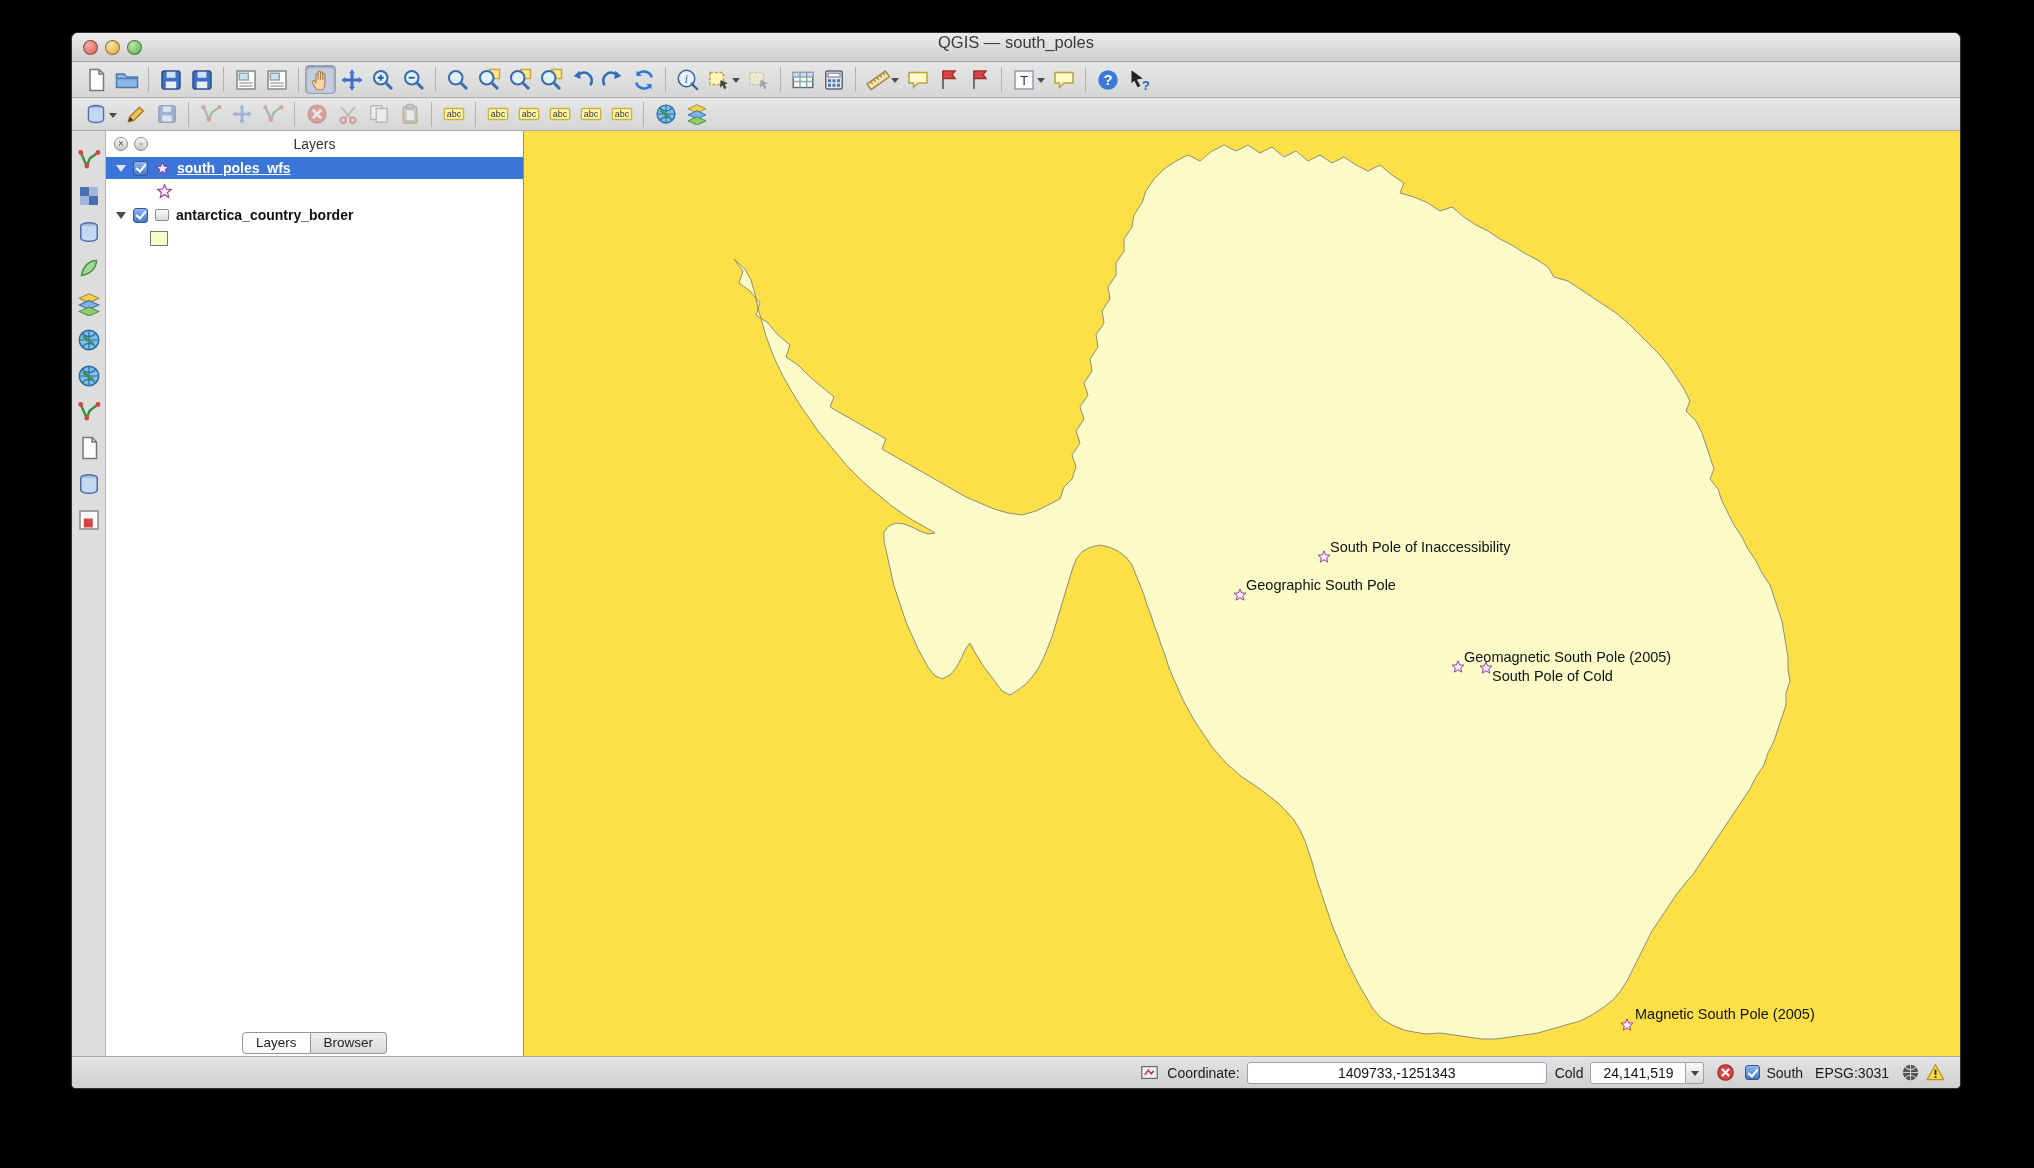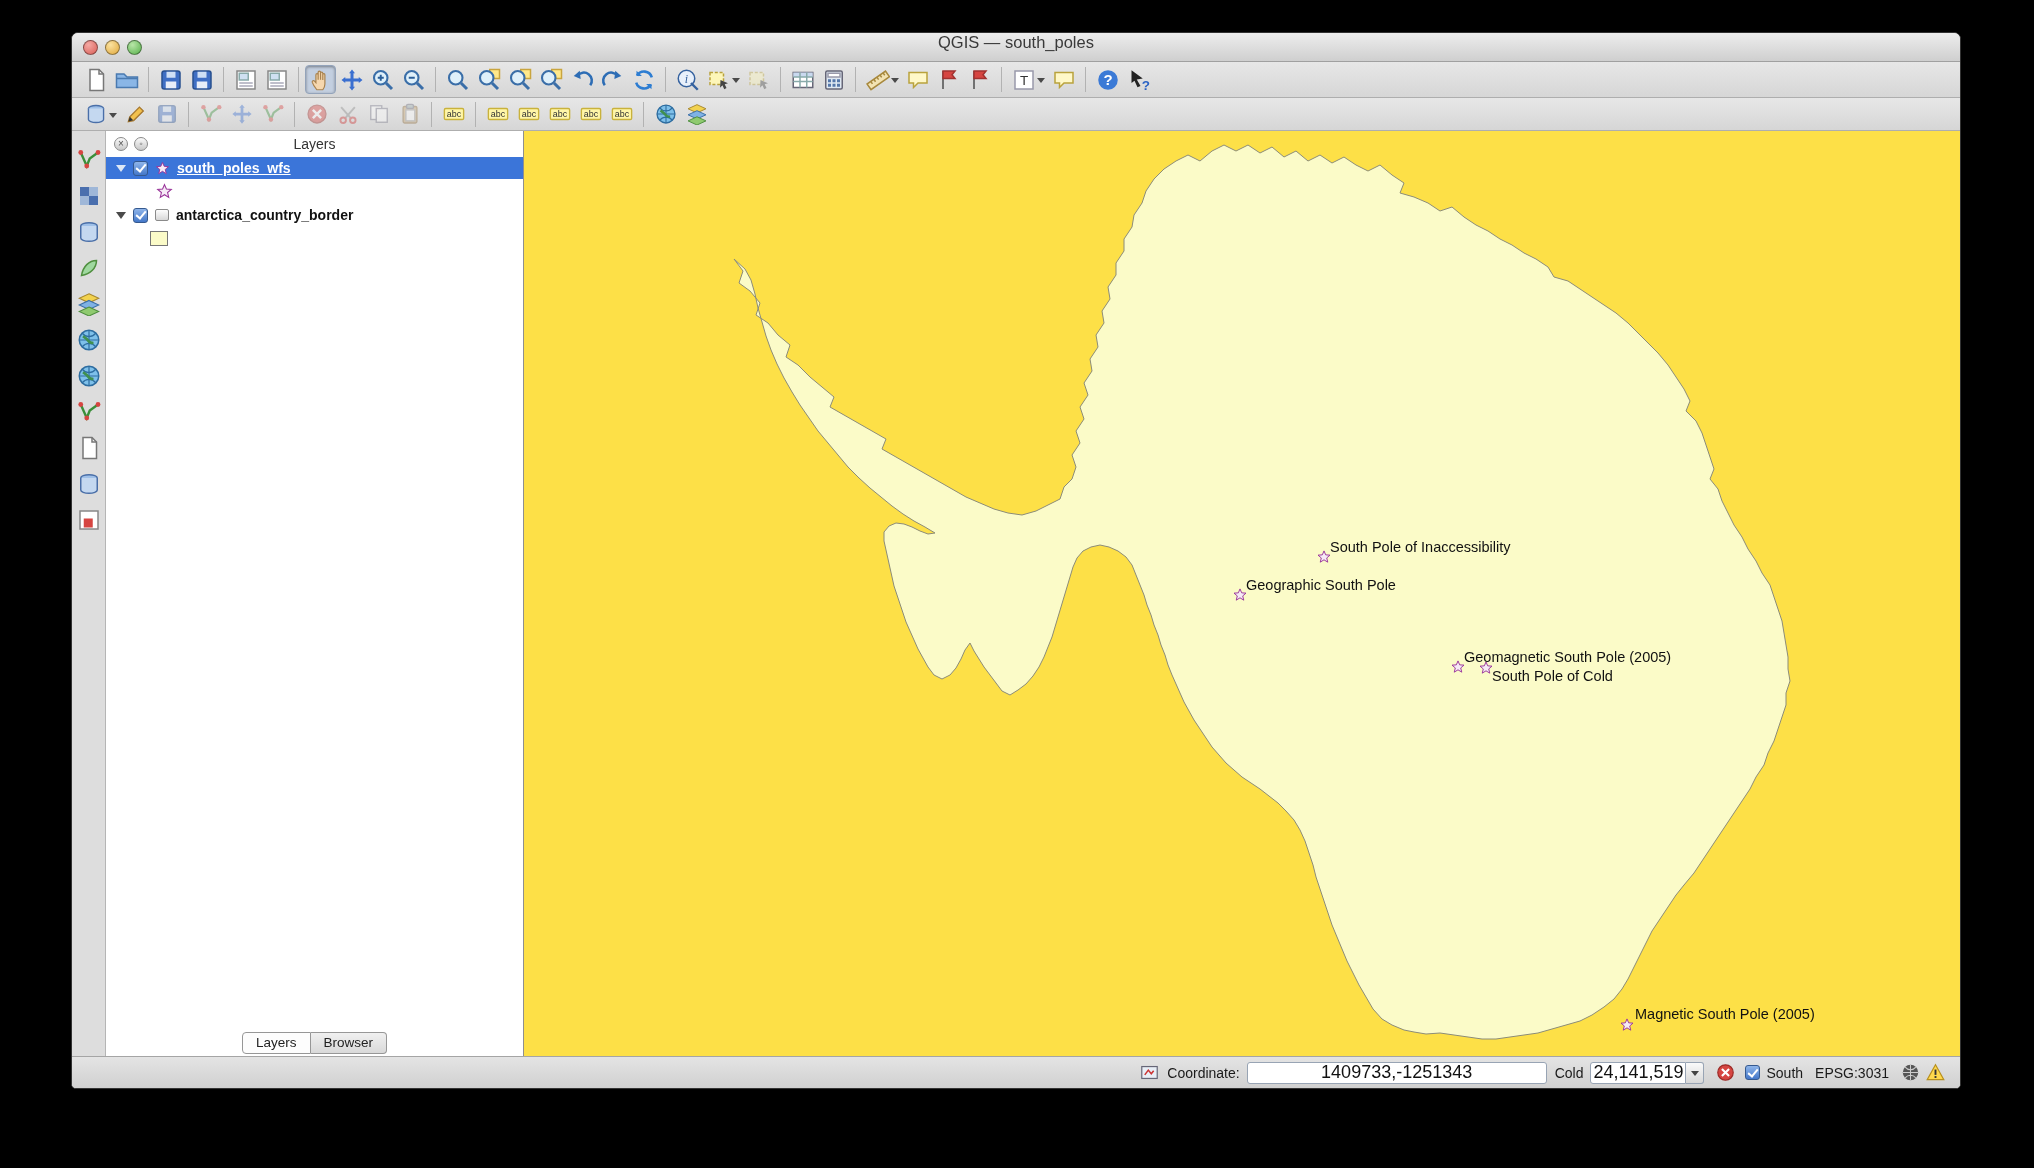--- a/index.html
+++ b/index.html
@@ -54,21 +54,21 @@
 .ptab:last-child{border-radius:0 4px 4px 0;border-left:none}
 .ptab.active{background:#fdfdfd}
 
 .canvas{flex:1;background:#fde047;position:relative;overflow:hidden}
 .canvas svg{display:block}
 .map-label{font-size:14.5px;fill:#111}
 
 .statusbar{position:absolute;bottom:0;left:0;right:0;height:32px;background:linear-gradient(#e4e4e4,#d0d0d0);border-top:1px solid #a5a5a5;display:flex;align-items:center;padding:8px 15px;font-size:14px;color:#1a1a1a}
 .statusbar svg{width:19px;height:19px;flex:none}
 .sb-label{margin:0 7px 0 8px}
-.sb-field{background:#fff;border:1px solid #98a4b4;border-radius:3px;height:22px;display:flex;align-items:center;justify-content:center;font-size:18px;color:#111}
+.sb-field{background:#fff;border:1px solid #98a4b4;border-radius:3px;height:22px;display:flex;align-items:center;justify-content:center;font-size:14px;color:#111}
 .f-coord{width:300px}
 .f-scale{width:96px;border-radius:3px 0 0 3px}
 .sb-dd{width:18px;height:22px;border:1px solid #98a4b4;border-left:none;border-radius:0 3px 3px 0;background:linear-gradient(#fafafa,#d8d8d8);display:flex;align-items:center;justify-content:center}
 .sb-dd::after{content:"";border:4px solid transparent;border-top:5px solid #444;margin-top:5px}
 .sb-check{width:15px;height:15px;border-radius:3px;background:linear-gradient(#8fb5ea,#4377c9);border:1px solid #35598f;display:flex;align-items:center;justify-content:center;margin:0 6px 0 10px}
 .sb-check::after{content:"";width:4px;height:8px;border-right:2px solid #fff;border-bottom:2px solid #fff;transform:rotate(40deg);margin-bottom:2px}
 .gap12{margin-left:12px}.gap8{margin-left:8px}.gap6{margin-left:6px}
 .push{margin-left:auto}
 </style>
 </head>

